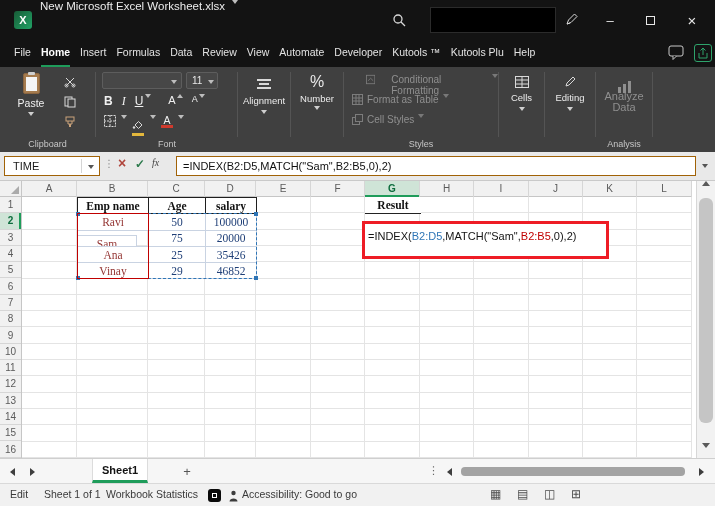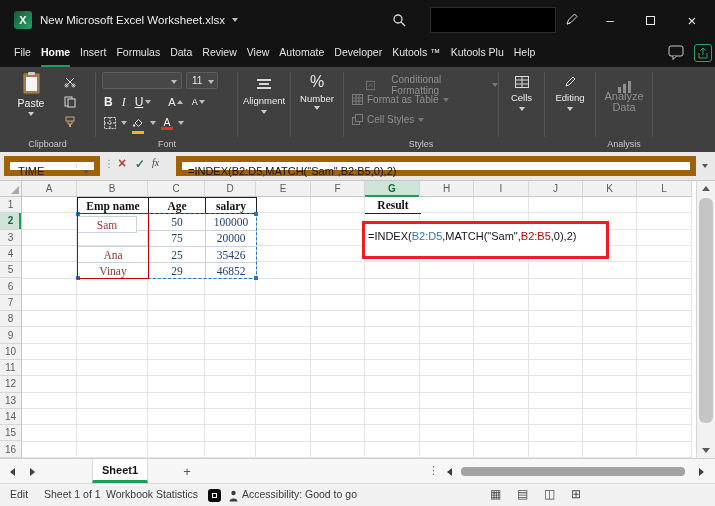--- a/index.html
+++ b/index.html
@@ -1,20 +1,20 @@
 <!DOCTYPE html>
 <html style="--accent-green: #1e9c5a; --ref-blue: #2e75b6; --ref-red: #c00000; --annotation-red: #ee1c25; --name-text: #943634; --number-text: #1f3f77; --share-green: #2ea36b;"><head>
 <meta charset="utf-8">
 <style>
 *{box-sizing:border-box;margin:0;padding:0}
 html,body{width:715px;height:506px}
 body{font-family:"Liberation Sans",sans-serif;background:#fff;overflow:hidden}
 #app{position:relative;width:715px;height:506px;background:#fff}
 .abs{position:absolute}
-.flex{display:flex;align-items:center}
+.flex{display:flex;align-items:flex-start}
 .col{display:flex;flex-direction:column;align-items:center}
 .chv{display:inline-block;width:0;height:0;border-left:3px solid transparent;border-right:3px solid transparent;border-top:4px solid currentColor}
 .chv-up{display:inline-block;width:0;height:0;border-left:3px solid transparent;border-right:3px solid transparent;border-bottom:4px solid currentColor}
 .tri-l{width:0;height:0;border-top:4px solid transparent;border-bottom:4px solid transparent;border-right:5px solid #3e3e3e}
 .tri-r{width:0;height:0;border-top:4px solid transparent;border-bottom:4px solid transparent;border-left:5px solid #3e3e3e}
 .tri-u{width:0;height:0;border-left:4px solid transparent;border-right:4px solid transparent;border-bottom:5px solid #5a5a5a}
 .tri-d{width:0;height:0;border-left:4px solid transparent;border-right:4px solid transparent;border-top:5px solid #5a5a5a}
 
 #titlebar{left:0;top:0;width:715px;height:40px;background:#131313}
 #menubar{left:0;top:40px;width:715px;height:27px;background:#131313}
@@ -26,21 +26,21 @@
 .rsep{position:absolute;top:5px;height:65px;width:1px;background:#545454}
 .grplabel{position:absolute;bottom:3px;left:0;right:0;text-align:center;font-size:9px;color:#c6c6c6}
 .rbt{color:#f0f0f0;font-size:10.5px}
 .rsm{font-size:9.5px;color:#ececec}
 .dis{color:#8f8f8f}
 .combo{background:#474747;border:1px solid #5d5d5d;border-radius:2px;color:#e8e8e8;font-size:10px}
 .bars i{display:block;height:2px;background:#d9d9d9;margin:2px auto}
 .gbars i{display:inline-block;width:3px;background:#8f8f8f;margin:0 1px;vertical-align:bottom}
 
 #fbar{left:0;top:152px;width:715px;height:29px;background:#e9e9e9;border-bottom:1px solid #c9c9c9}
-.whitebox{background:#fff;border:6px solid #a16207}
+.whitebox{background:#fff;border:1px solid #a16207}
 
 #sheet{left:0;top:181px;width:715px;height:277px;background:#fff}
 .vline{position:absolute;top:16px;bottom:0;width:1px;background:#e4e4e4}
 .hline{position:absolute;left:22px;right:0;height:1px;background:#e4e4e4}
 #col-headers{position:absolute;left:0;top:0;width:692px;height:16px;background:#f1f1f1;border-bottom:1px solid #c6c6c6;z-index:3}
 #row-headers{position:absolute;left:0;top:0;width:22px;height:277px;background:#f1f1f1;border-right:1px solid #c6c6c6;z-index:3}
 .colh{position:absolute;top:0;height:16px;line-height:16px;text-align:center;font-size:10px;color:#5a5a5a;border-right:1px solid #d6d6d6}
 .colh-active{background:#cfe4d7;color:#0c6b3c;font-weight:bold;box-shadow:inset 0 -2px 0 var(--accent-green)}
 .rowh{position:absolute;left:0;width:21px;display:flex;align-items:center;justify-content:center;font-size:10px;color:#5a5a5a;border-bottom:1px solid #d6d6d6}
 .rowh-active{background:#cfe4d7;color:#0c6b3c;font-weight:bold;box-shadow:inset -2px 0 0 var(--accent-green)}
@@ -354,21 +354,21 @@
       <span style="position:absolute;right:2px;bottom:2px;width:0;height:0;border-left:8px solid transparent;border-bottom:8px solid #ababab"></span>
     </div>
 
     <div id="data-table" class="abs" style="left:77px;top:16px;width:182px;height:84px;z-index:2">
         <div class="tc th" style="left: 0px; top: 0px; width: 72px;">Emp name</div>
         <div class="tc th" style="left: 71px; top: 0px; width: 58px;">Age</div>
         <div class="tc th" style="left: 128px; top: 0px; width: 52px;">salary</div>
         <div class="tc cell-name" style="left: 0px; top: 16.3px; width: 72px;">Ravi</div>
         <div class="tc cell-num" style="left: 71px; top: 16.3px; width: 58px;">50</div>
         <div class="tc cell-num" style="left: 128px; top: 16.3px; width: 52px;">100000</div>
-        <div class="tc cell-name" style="left: 0px; top: 19px; width: 60px;">Sam</div>
+        <div class="tc cell-name" style="left: 0px; top: 38px; width: 60px;">Sam</div>
         <div class="tc cell-num" style="left: 71px; top: 32.6px; width: 58px;">75</div>
         <div class="tc cell-num" style="left: 128px; top: 32.6px; width: 52px;">20000</div>
         <div class="tc cell-name" style="left: 0px; top: 48.9px; width: 72px;">Ana</div>
         <div class="tc cell-num" style="left: 71px; top: 48.9px; width: 58px;">25</div>
         <div class="tc cell-num" style="left: 128px; top: 48.9px; width: 52px;">35426</div>
         <div class="tc cell-name" style="left: 0px; top: 65.2px; width: 72px;">Vinay</div>
         <div class="tc cell-num" style="left: 71px; top: 65.2px; width: 58px;">29</div>
         <div class="tc cell-num" style="left: 128px; top: 65.2px; width: 52px;">46852</div>
       </div>
 

